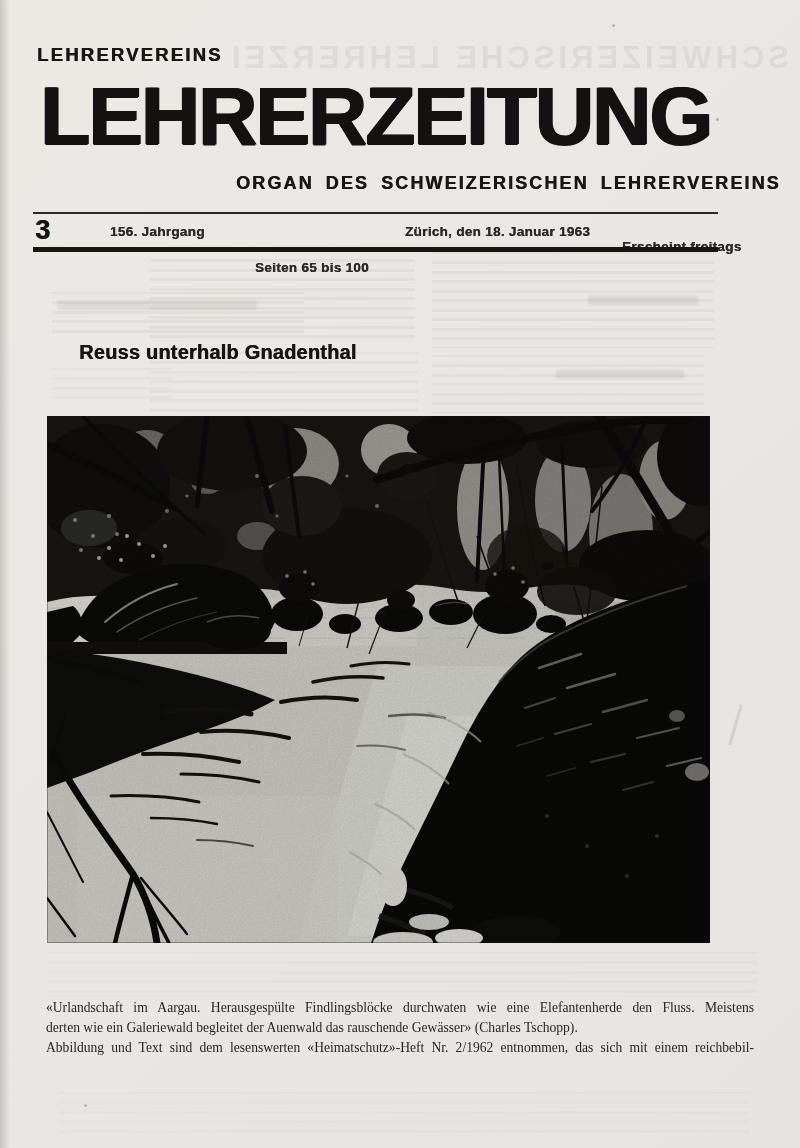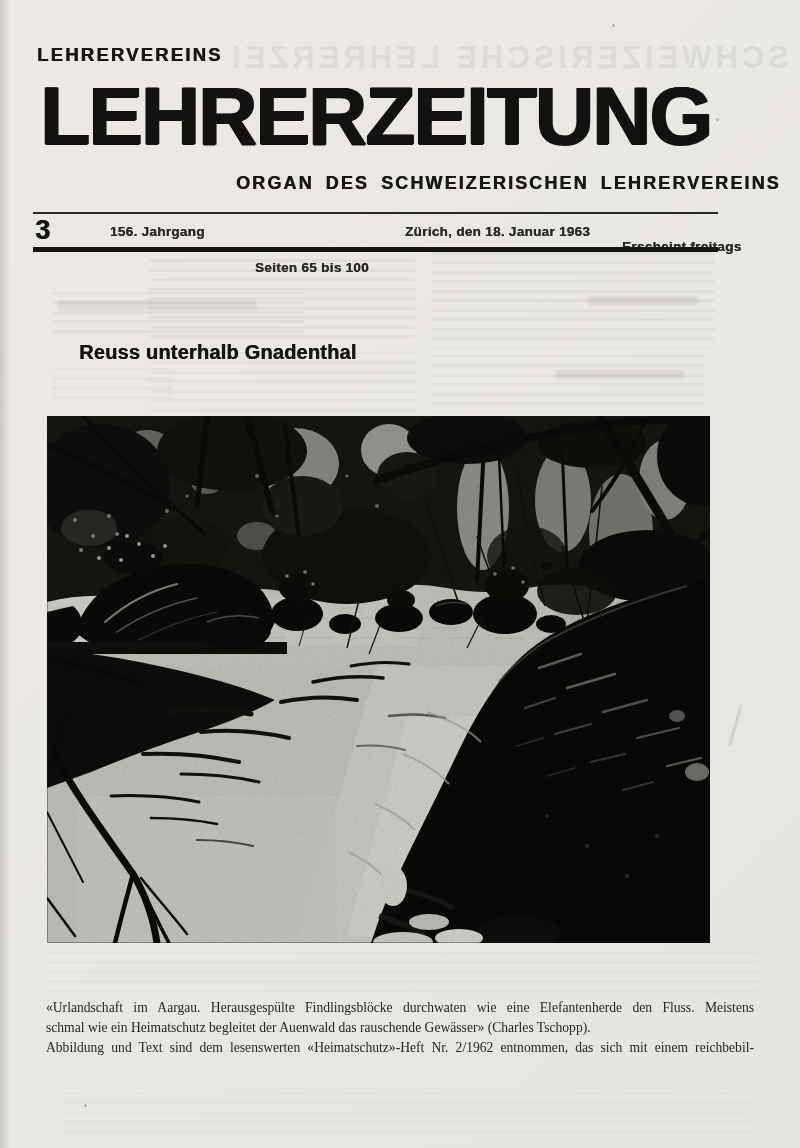--- a/index.html
+++ b/index.html
@@ -319,20 +319,20 @@
       <line x1="0" y1="482" x2="28" y2="520" stroke-width="2.5"></line>
     </g>
 
     <rect x="0" y="0" width="663" height="527" filter="url(#grain)" opacity="0.1"></rect>
     <rect x="0.5" y="0.5" width="662" height="526" fill="none" stroke="rgba(20,20,18,0.35)"></rect>
   </svg>
 
   <div class="abs" id="caption">
     <div>
       <div class="cap-line j">«Urlandschaft im Aargau. Herausgespülte Findlingsblöcke durchwaten wie eine Elefantenherde den Fluss. Meistens</div>
-      <div class="cap-line">schmal wie ein Heimatschutz begleitet der Auenwald das rauschende Gewässer» (Charles Tschopp).</div>
+      <div class="cap-line">derten wie ein Galeriewald begleitet der Auenwald das rauschende Gewässer» (Charles Tschopp).</div>
     </div>
     <div>
       <div class="cap-line j">Abbildung und Text sind dem lesenswerten «Heimatschutz»-Heft Nr. 2/1962 entnommen, das sich mit einem reichbebil-</div>
     </div>
   </div>
 
 </div>
 
 </body></html>

